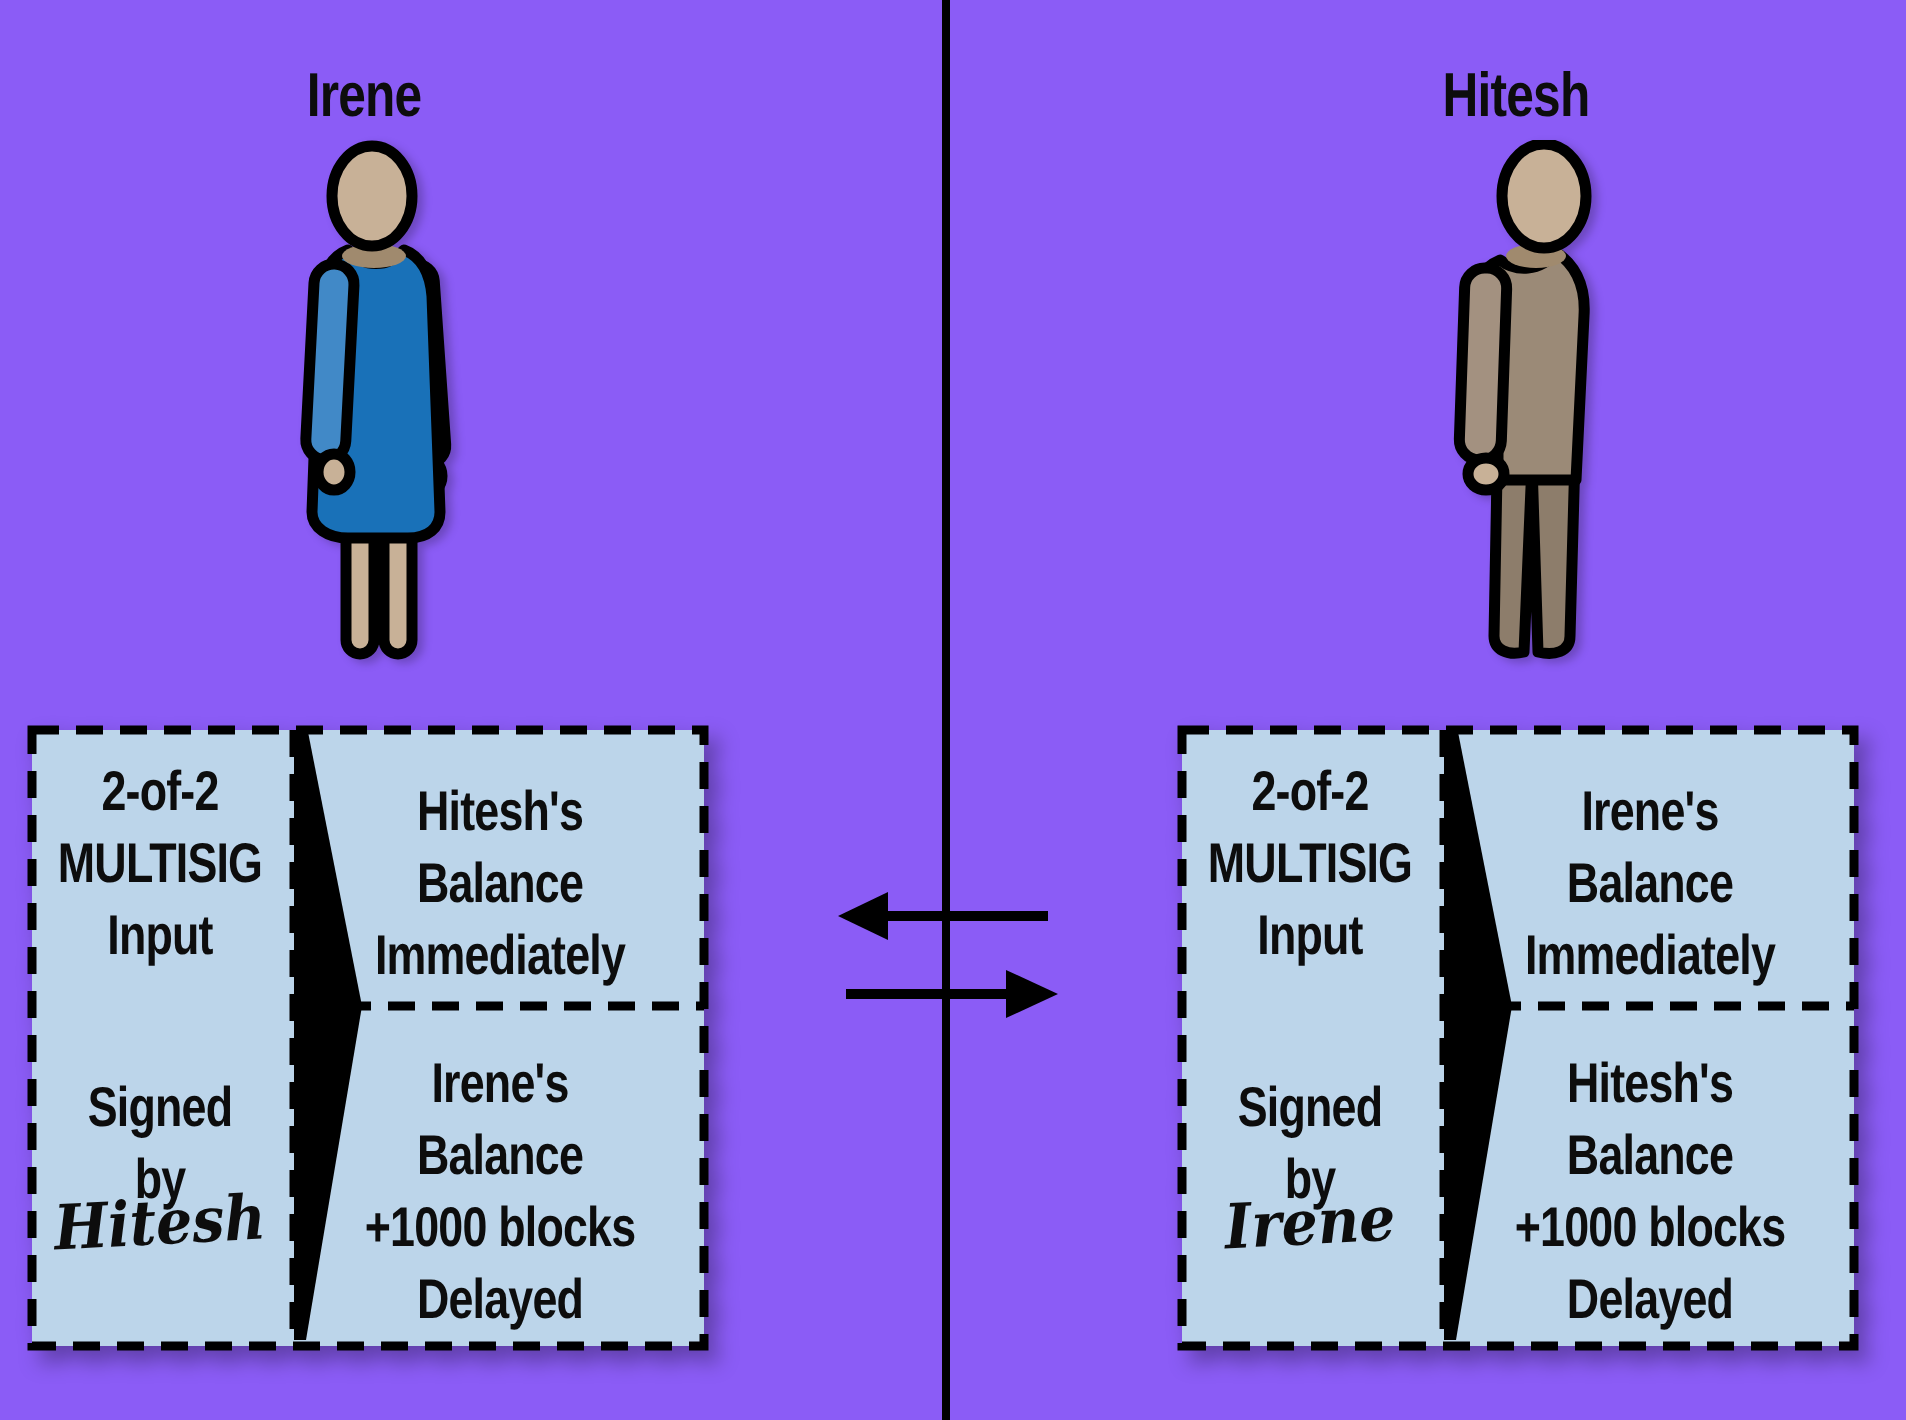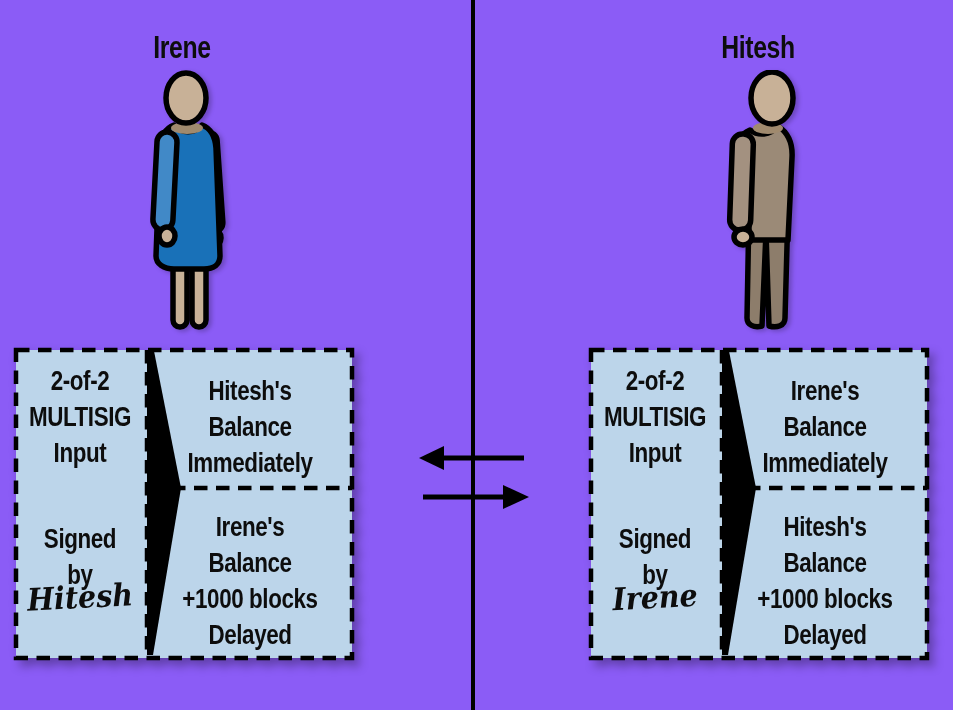--- a/index.html
+++ b/index.html
@@ -19,21 +19,21 @@
   .figure{position:absolute;filter:drop-shadow(3px 2px 2px rgba(0,0,0,0.22));}
   .s-outline{stroke:var(--outline);stroke-width:5.5;stroke-linejoin:round;stroke-linecap:round;}
   .f-skin{fill:var(--skin);}
   .f-skin-shadow{fill:var(--skin-shadow);}
   .f-dress{fill:var(--irene-dress);}
   .f-dress-light{fill:var(--irene-dress-light);}
   .f-body{fill:var(--hitesh-body);}
   .f-body-shade{fill:var(--hitesh-shade);}
   .f-arm{fill:var(--hitesh-arm);}
   
-  .tx-box{position:absolute;top:347px;width:340px;height:312px;}
+  .tx-box{position:absolute;top:362px;width:340px;height:312px;}
   .tx-box-left{left:13px;}
   .tx-box-right{left:588px;}
   .box-svg{position:absolute;left:0;top:0;filter:drop-shadow(5px 6px 5px rgba(0,0,0,0.30));}
   .f-box{fill:var(--box-fill);}
   .f-black{fill:var(--outline);}
   .dash{stroke:var(--outline);stroke-width:4.5;stroke-dasharray:13.5 8.5;fill:none;}
   
   .box-text{position:absolute;text-align:center;font-weight:bold;font-size:28px;line-height:36px;
     transform:scaleX(0.8);transform-origin:center top;letter-spacing:-0.5px;white-space:nowrap;}
   .input-lines{left:0;top:16px;width:134px;}

